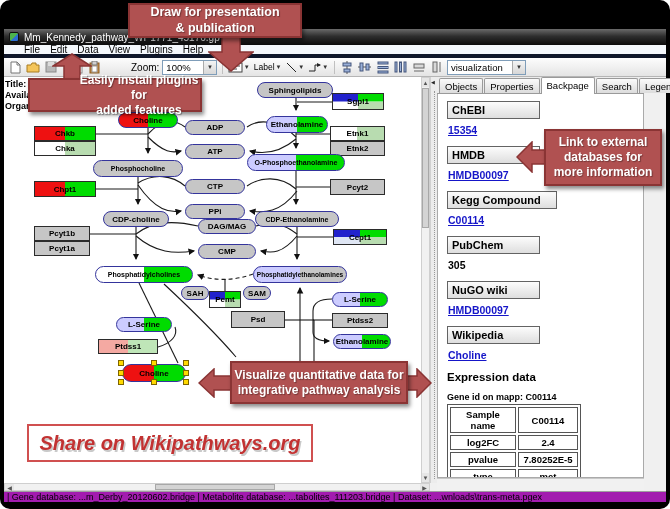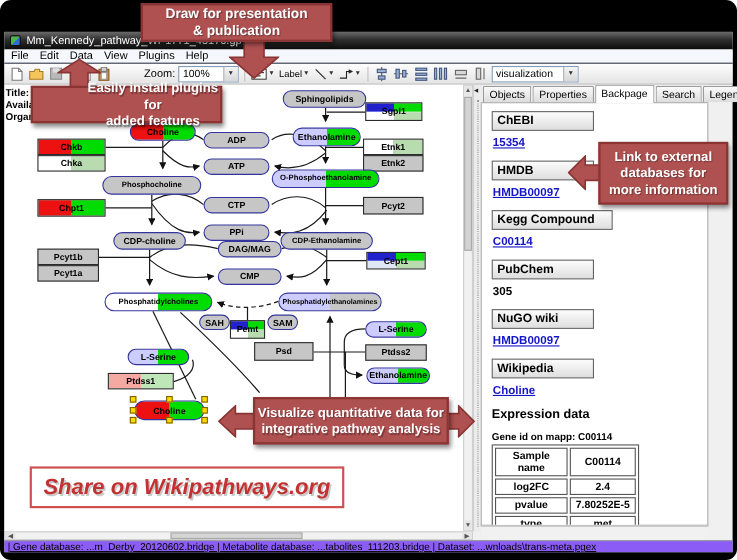--- a/index.html
+++ b/index.html
@@ -7,21 +7,21 @@
   #stage{position:relative;width:670px;height:509px;background:#000;border-radius:10px;overflow:hidden;}
 
   
   #win{position:absolute;left:4px;top:29px;width:662px;height:473px;background:#f0f0f0;}
   #titlebar{position:absolute;left:0;top:0;width:100%;height:16px;
     background:linear-gradient(#6a6a6a,#2e2e2e 45%,#0b0b0b);color:#fff;
     display:flex;align-items:center;gap:5px;padding:0 5px;font-size:10px;}
   #app-icon{width:10px;height:10px;border-radius:2px;
     background:linear-gradient(135deg,#4db34d 0 55%,#2d6fd0 55%);border:1px solid #111;}
   #menubar{position:absolute;left:0;top:16px;width:100%;height:13px;background:#f4f8fc;
-    border-bottom:1px solid #0f172a;display:flex;align-items:center;padding:0 1px;font-size:10px;}
+    border-bottom:4px solid #0f172a;display:flex;align-items:center;padding:0 15px;font-size:10px;}
   .menu-item{padding:0 5px;color:#000;}
   #toolbar{position:absolute;left:0;top:29px;width:100%;height:19px;
     background:linear-gradient(#fdfdfd,#e4e4e4);border-bottom:1px solid #b5b5b5;
     display:flex;align-items:center;gap:3px;padding:0 4px;font-size:10px;}
   .tbtn{width:17px;height:16px;display:flex;align-items:center;justify-content:center;}
   .tsep{width:1px;height:13px;background:#c0c0c0;margin:0 2px;}
   .dd{font-size:6px;color:#333;margin-left:1px;}
   .combo{display:flex;align-items:center;background:#fff;border:1px solid #7f9db9;height:15px;font-size:9.5px;}
   .combo .cval{padding:0 3px;white-space:nowrap;}
   .combo .cbtn{margin-left:auto;width:13px;height:13px;display:flex;align-items:center;justify-content:center;
@@ -66,22 +66,22 @@
   #expr-heading{font-size:11.5px;font-weight:bold;margin-top:4px;color:#000;}
   #gene-id-line{font-size:9px;font-weight:bold;margin:9px 0 2px;color:#000;}
   #expr-table{border-collapse:separate;border-spacing:2px;background:#fff;border:1px solid #555;}
   #expr-table td{border:1px solid #555;font-size:9.5px;font-weight:bold;text-align:center;
     padding:1px 4px;height:12px;color:#000;}
   #expr-table td:first-child{width:66px;}
   #expr-table td:last-child{width:60px;}
   #panel-hscroll{position:absolute;left:0;bottom:0;width:100%;height:12px;background:#f1f1f1;border-top:1px solid #c8c8c8;}
 
   
-  #statusbar{position:absolute;left:0;top:462px;width:100%;height:11px;background:#8b5cf6;
-    border-top:1px solid #9f9f9f;font-size:9px;color:#000;display:flex;align-items:center;padding-left:3px;white-space:nowrap;overflow:hidden;text-decoration:underline;}
+  #statusbar{position:absolute;left:0;top:462px;width:100%;height:11px;background:#a21caf;
+    border-top:1px solid #9f9f9f;font-size:9px;color:#000;display:flex;align-items:center;padding-left:3px;white-space:nowrap;overflow:hidden;}
 
   
   .callout{position:absolute;z-index:50;background:#b05151;border:2px solid #8a3434;
     box-shadow:2px 3px 4px rgba(0,0,0,.45);color:#fff;font-weight:bold;
     display:flex;align-items:center;justify-content:center;text-align:center;
     white-space:pre-line;line-height:1.25;text-shadow:1px 1px 1px rgba(0,0,0,.35);}
   .callout-arrow{position:absolute;z-index:49;}
   #callout-share{position:absolute;z-index:50;left:27px;top:424px;width:286px;height:38px;background:#fff;
     border:2px solid #d05050;color:#c23232;font-style:italic;font-weight:bold;font-size:20px;
     display:flex;align-items:center;justify-content:center;text-shadow:1.5px 1.5px 0 #c9c9c9;}

